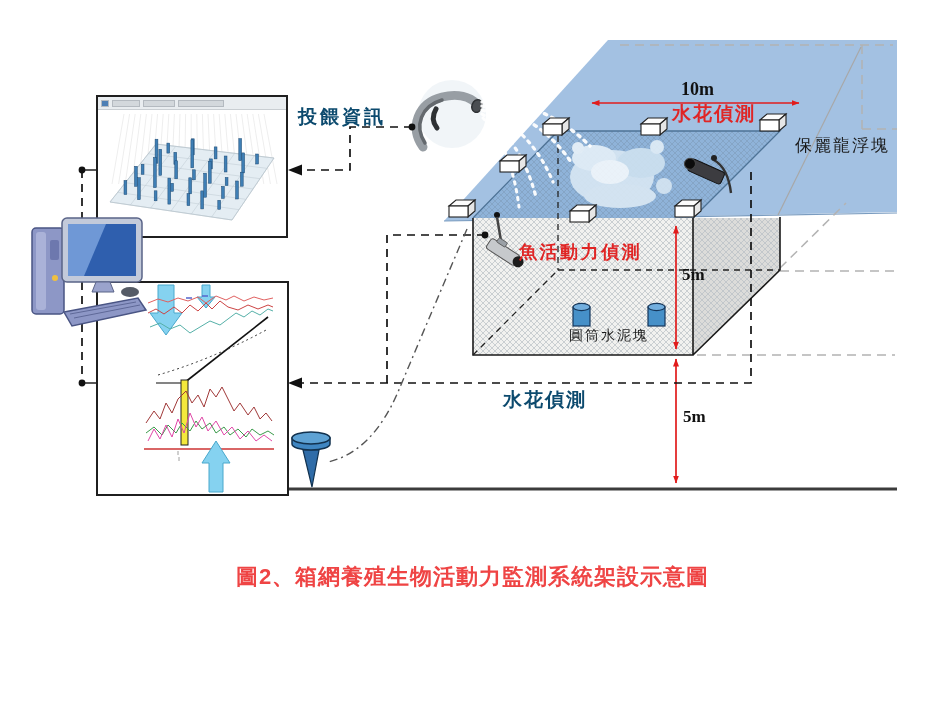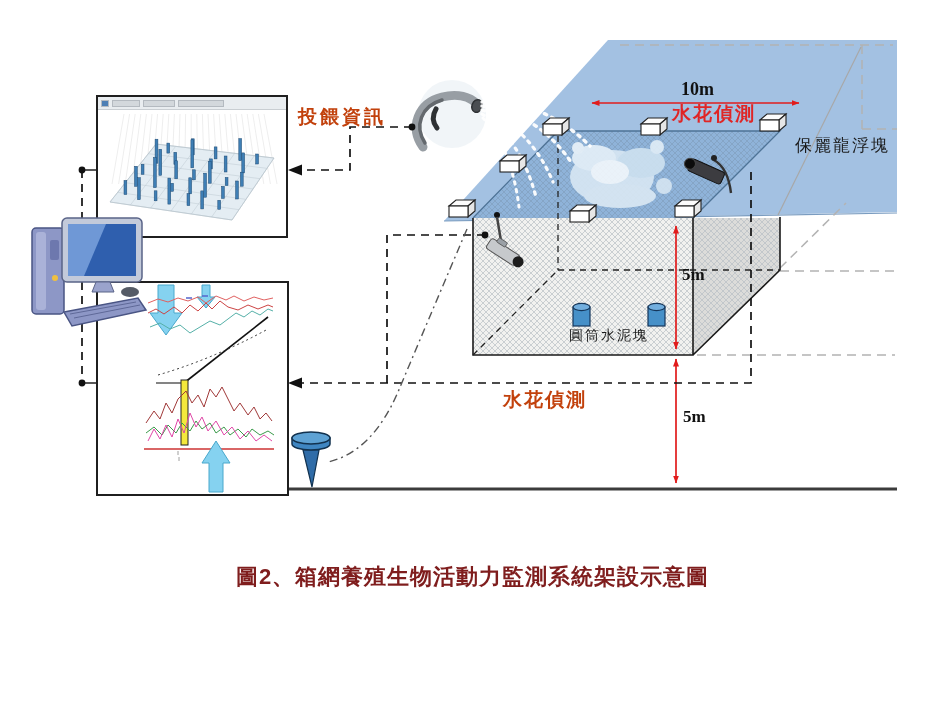--- a/index.html
+++ b/index.html
@@ -9,27 +9,27 @@
   .main-svg{position:absolute;left:0;top:0;z-index:1;}
   .panel{position:absolute;background:#ffffff;border:2px solid #1f1f1f;z-index:3;box-sizing:border-box;}
   .panel-feeding{left:96px;top:95px;width:192px;height:143px;}
   .panel-analysis{left:96px;top:281px;width:193px;height:215px;}
   .chart-toolbar{height:10px;background:#e9edf0;border-bottom:1px solid #c9ced2;
         display:flex;align-items:center;gap:3px;padding:1px 3px;}
   .chart-toolbar span{display:inline-block;height:5px;background:#d3d8dc;border:1px solid #b4bac0;}
   .tb-ico{width:6px;background:#4d7fb5 !important;}
   .tb-b1{width:26px;} .tb-b2{width:30px;} .tb-b3{width:44px;}
   .lbl{position:absolute;z-index:5;white-space:nowrap;font-weight:bold;}
-  .lbl-blue{color:#c2410c;text-align:center;}
+  .lbl-blue{color:#0c4a6e;text-align:center;}
   .lbl-red{color:#e02525;}
   .lbl-black{color:#1a1a1a;font-weight:400;}
   .lbl-dim{color:#111;font-family:"Liberation Serif",serif;font-weight:bold;}
   .panel-caption{position:absolute;z-index:5;color:#111;font-weight:bold;text-align:center;}
   .computer{position:absolute;left:26px;top:216px;z-index:4;}
-  .caption{position:absolute;left:0;width:945px;text-align:center;color:#7f1d1d;font-weight:bold;z-index:5;}
+  .caption{position:absolute;left:0;width:945px;text-align:center;color:#ef4444;font-weight:bold;z-index:5;}
   .caption-title{top:562px;font-size:22px;letter-spacing:1px;}
   .caption-source{top:626px;font-size:21px;letter-spacing:1px;}
 </style>
 </head>
 <body>
 
 <div class="page">
 <div class="diagram">
 
 <svg class="main-svg" width="945" height="530" viewBox="0 0 945 530">
@@ -330,20 +330,21 @@
   <polygon points="70,66 84,66 88,76 66,76" fill="#9aa3cc" stroke="#5a6488" stroke-width="1"></polygon>
   <ellipse cx="104" cy="76" rx="9" ry="5" fill="#555b66"></ellipse>
   <polygon points="38,96 112,82 120,94 46,110" fill="#8d97c6" stroke="#4a5584" stroke-width="1.5"></polygon>
   <path d="M44,98 L110,86 M48,102 L114,89" stroke="#4a5584" stroke-width="0.7"></path>
 </svg>
 
 <div class="lbl lbl-blue" style="left:298px;top:104px;font-size:19px;letter-spacing:3px;">投餵資訊</div>
 <div class="lbl lbl-dim" style="left:681px;top:79px;font-size:18px;">10m</div>
 <div class="lbl lbl-red" style="left:672px;top:101px;font-size:19px;letter-spacing:2px;">水花偵測</div>
 <div class="lbl lbl-black" style="left:795px;top:134px;font-size:17px;letter-spacing:2px;">保麗龍浮塊</div>
+<div class="lbl lbl-red" style="left:519px;top:240px;font-size:18px;letter-spacing:2.5px;">魚活動力偵測</div>
 <div class="lbl lbl-dim" style="left:682px;top:265px;font-size:17px;">5m</div>
 <div class="lbl lbl-black" style="left:569px;top:327px;font-size:14px;letter-spacing:2px;">圓筒水泥塊</div>
 <div class="lbl lbl-blue" style="left:503px;top:387px;font-size:19px;letter-spacing:2px;">水花偵測</div>
 <div class="lbl lbl-dim" style="left:683px;top:407px;font-size:17px;">5m</div>
 
 </div>
 
 <div class="caption caption-title">圖2、箱網養殖生物活動力監測系統架設示意圖</div>
 </div>
 

